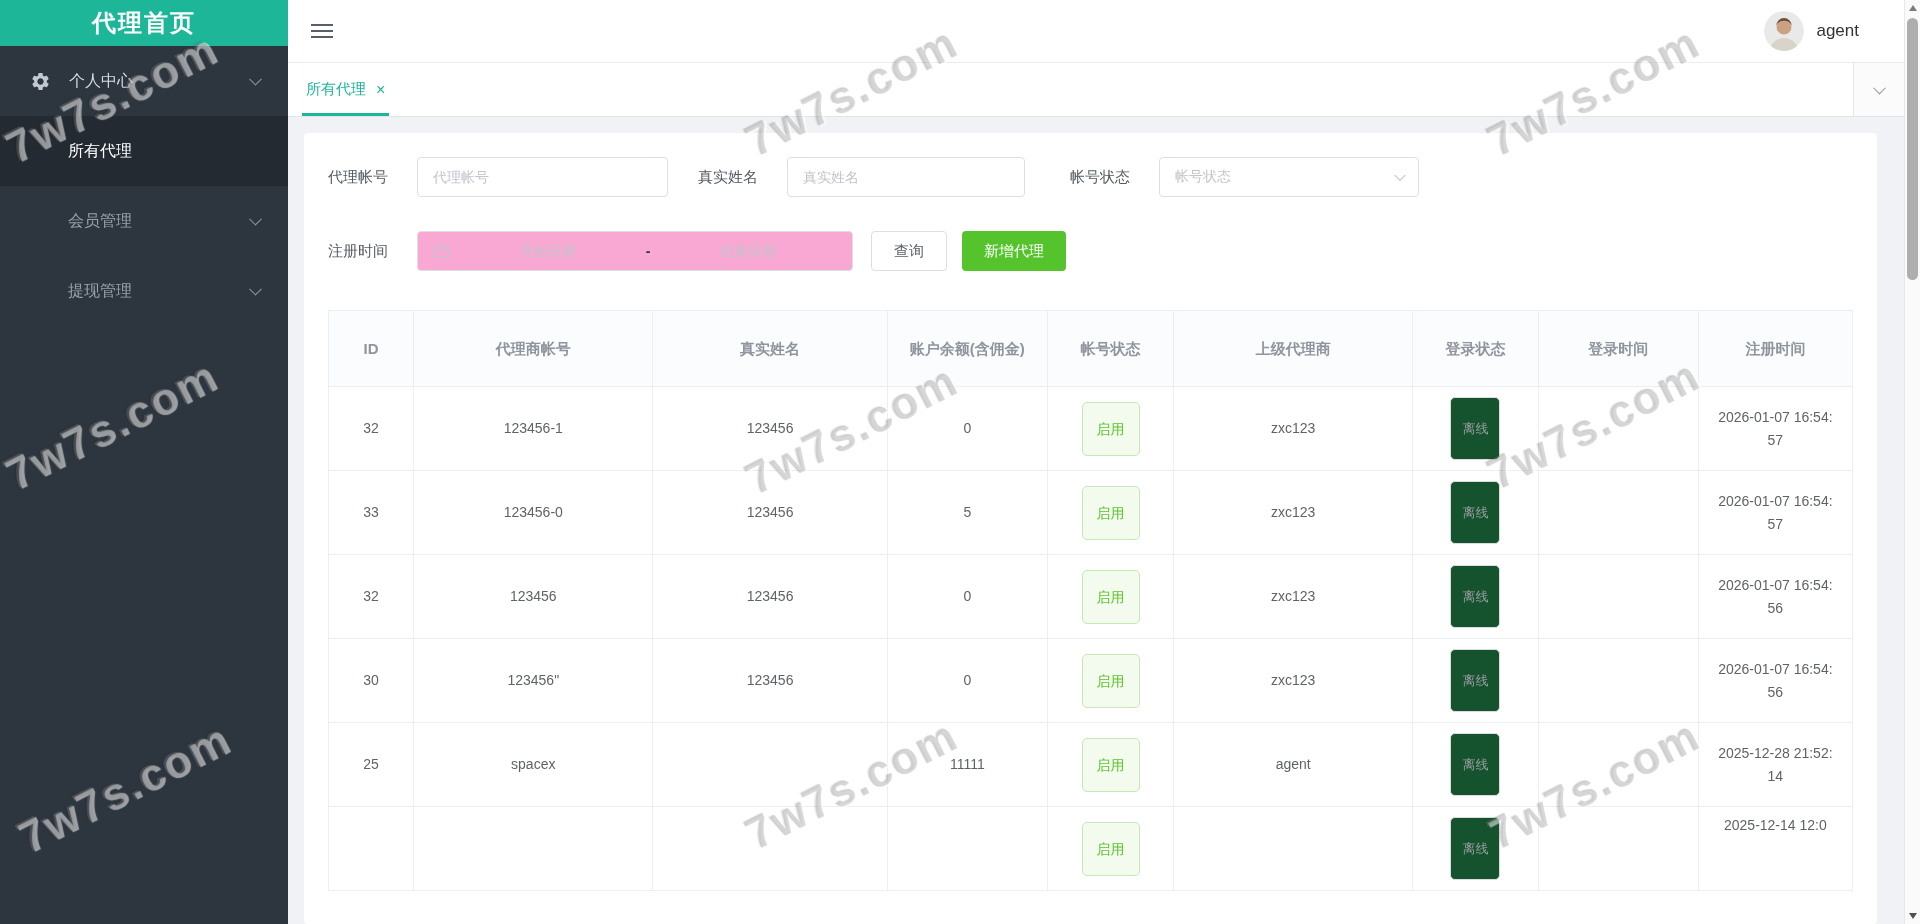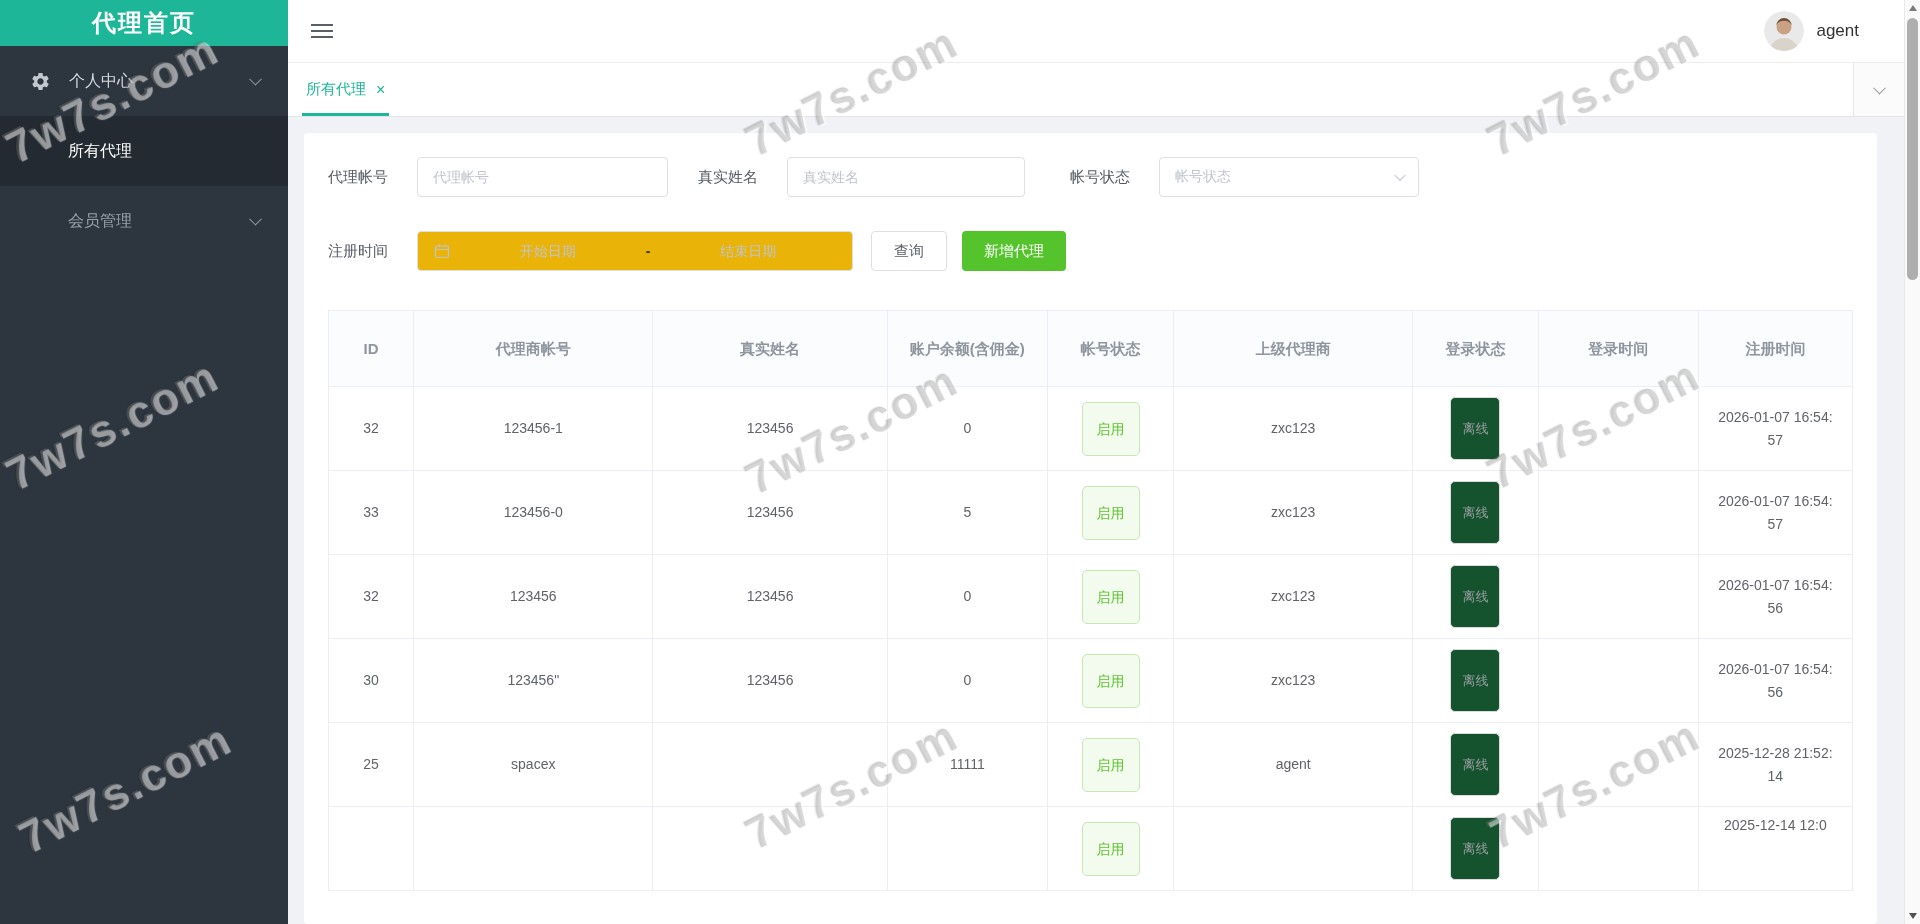--- a/index.html
+++ b/index.html
@@ -52,21 +52,21 @@
          color:#606266; outline:none; font-family:inherit; }
   .inp::placeholder { color:#c0c4cc; }
   .w252 { width:251px; } .w238 { width:238px; }
   .ml30 { margin-left:30px; } .ml45 { margin-left:45px; }
   .select { width:260px; height:40px; border:1px solid #dcdfe6; border-radius:4px; display:flex;
             align-items:center; padding:0 15px; cursor:pointer; position:relative; background:#fff; }
   .select .ph { color:#c0c4cc; font-size:14px; }
   .select .schev { position:absolute; right:14px; top:50%; width:8px; height:8px; border-right:1.5px solid #c0c4cc;
             border-bottom:1.5px solid #c0c4cc; transform:translateY(-70%) rotate(45deg); }
   .daterange { width:436px; height:40px; border:1px solid #dcdfe6; border-radius:4px; display:flex;
-               align-items:center; padding:0 12px; background:#eab308; cursor:pointer; }
+               align-items:center; padding:0 12px; background:#f9a8d4; cursor:pointer; }
   .cal { width:16px; height:16px; display:inline-flex; flex:none; margin:0 6px 0 4px; }
   .dinp { flex:1; border:none; outline:none; text-align:center; font-size:14px; color:#606266;
           font-family:inherit; min-width:0; background:transparent; }
   .dinp::placeholder { color:#c0c4cc; }
   .dsep { color:#333; font-size:14px; padding:0 6px; font-weight:bold; }
   .btn-plain { height:40px; margin-left:18px; padding:8px 22px; background:#fff; border:1px solid #dcdfe6;
                border-radius:4px; font-size:15px; color:#5a5e66; cursor:pointer; font-family:inherit; }
   .btn-green { height:40px; margin-left:15px; padding:0 22px; background:var(--green); border:none;
                border-radius:4px; font-size:15px; color:#fff; cursor:pointer; font-family:inherit; }
 
@@ -117,20 +117,24 @@
             </svg>
         </span>
         <span class="mlabel">个人中心</span>
         <span class="chev"></span>
       </div>
       <div class="menu-item sub active">
         <span class="mlabel">所有代理</span>
       </div>
       <div class="menu-item sub">
         <span class="mlabel">会员管理</span>
+        <span class="chev"></span>
+      </div>
+      <div class="menu-item sub">
+        <span class="mlabel">提现管理</span>
         <span class="chev"></span>
       </div>
     </nav>
   </aside>
 
   <div class="main">
     <header class="topbar">
       <div class="hamburger">
         <span></span>
           <span></span>

